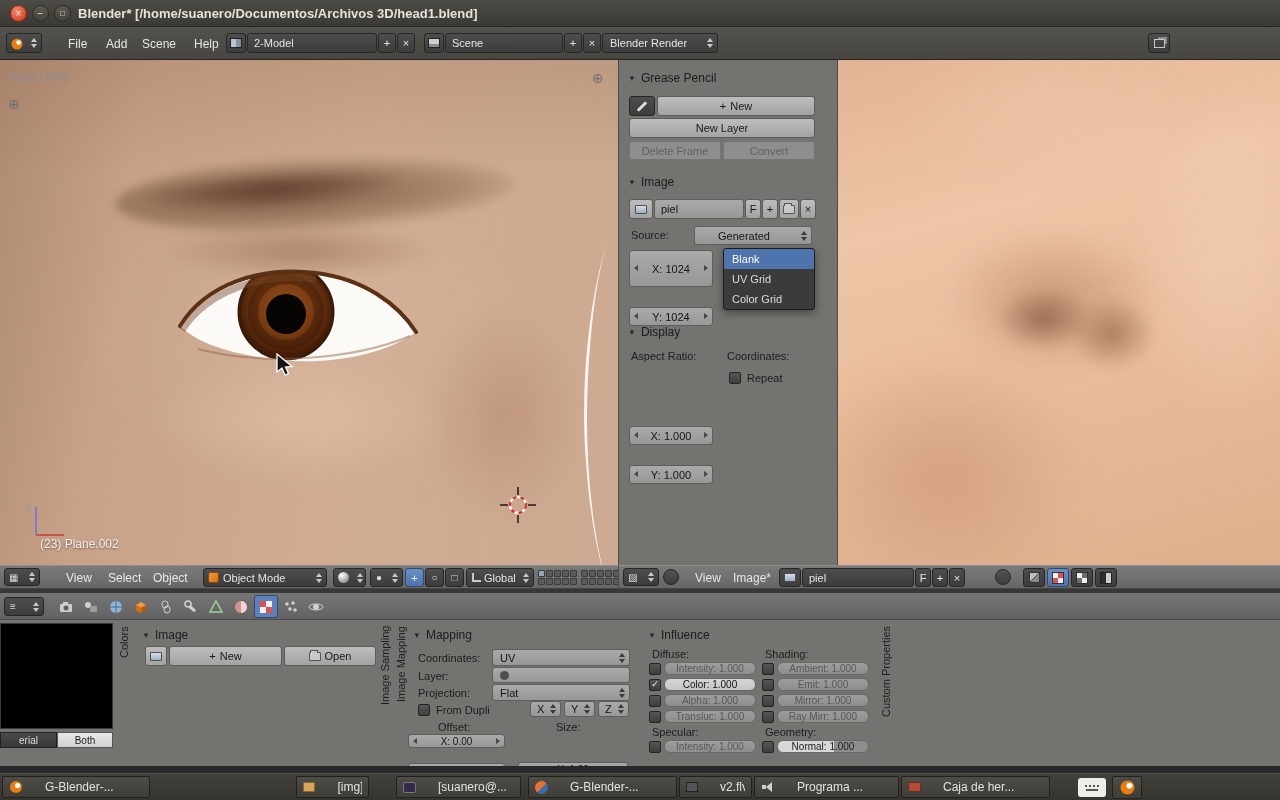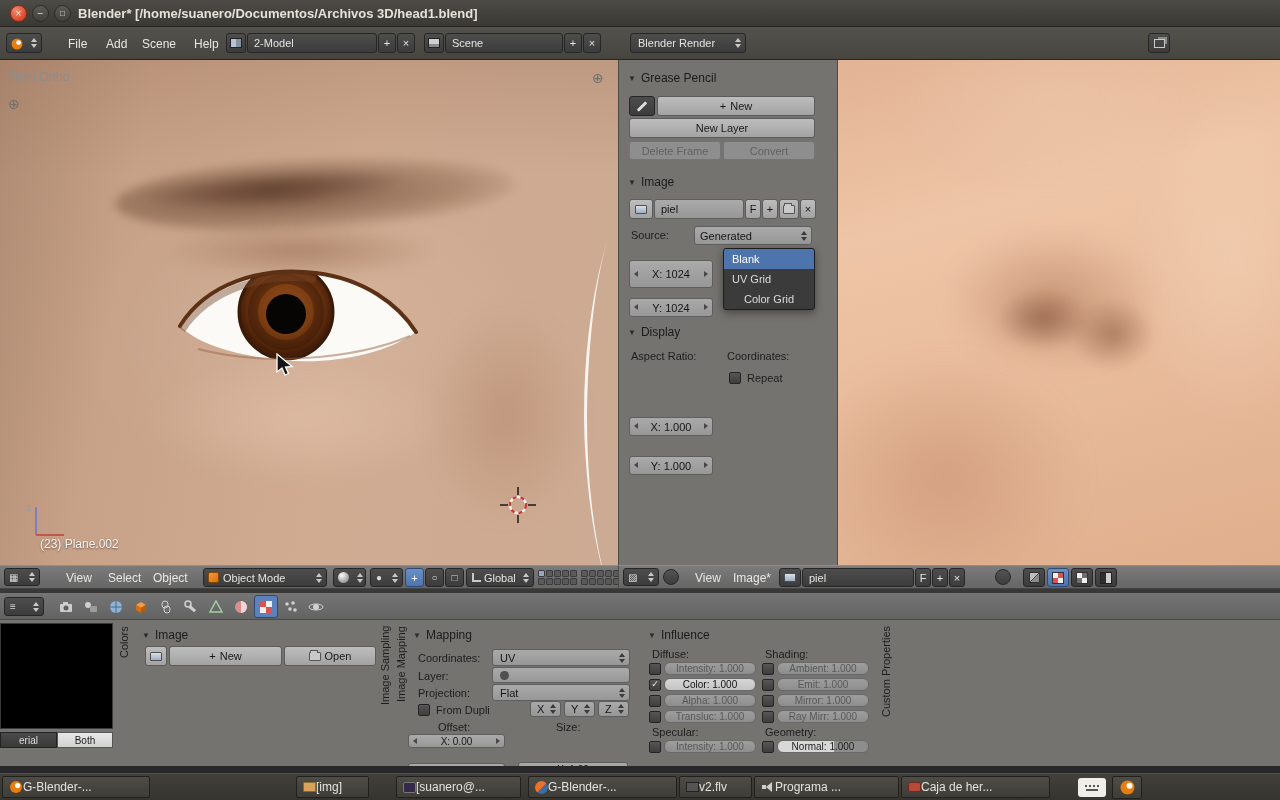--- a/index.html
+++ b/index.html
@@ -59,21 +59,21 @@
   #uvh{left:618px;top:565px;width:662px;height:24px;background:linear-gradient(#7b7b7b,#666);border-top:1px solid #8e8e8e;border-bottom:1px solid #444;border-left:1px solid #4c4b48;}
   #hsep{left:0;top:589px;width:1280px;height:4px;background:#393834;}
   #propsh{left:0;top:593px;width:1280px;height:27px;background:linear-gradient(#757575,#636363);border-bottom:1px solid #4a4a4a;}
   #propsb{left:0;top:620px;width:1280px;height:146px;background:#757370;}
   #wedge{left:0;top:766px;width:1280px;height:7px;background:#28272a;}
   .ptab{width:24px;height:23px;display:flex;align-items:center;justify-content:center;border-radius:3px;}
   .ptab.act{background:#5d81bb;border:1px solid #2d4a73;}
 
   
   #taskbar{left:0;top:773px;width:1280px;height:27px;background:linear-gradient(#41403b,#35342f);border-top:1px solid #52514b;}
-  .titem{position:absolute;top:2px;height:22px;background:linear-gradient(#4d4c46,#3e3d38);border:1px solid #21201d;border-radius:2px;color:#e4e2dd;font-size:12px;display:flex;align-items:center;gap:0;padding:0 6px;overflow:hidden;}
+  .titem{position:absolute;top:2px;height:22px;background:linear-gradient(#4d4c46,#3e3d38);border:1px solid #21201d;border-radius:2px;color:#e4e2dd;font-size:12px;display:flex;align-items:center;gap:22px;padding:0 6px;overflow:hidden;}
   .titem.active{background:linear-gradient(#605e56,#4c4b44);margin-top:31px;}
   .titem span{white-space:nowrap;overflow:hidden;}
 
   
   .cube{width:11px;height:11px;background:linear-gradient(135deg,#f49b3c,#d9700a);border:1px solid #8a4a06;border-radius:2px;margin:0 4px;flex:none;}
   .sphere{width:11px;height:11px;border-radius:50%;background:radial-gradient(circle at 35% 30%,#fff,#9a9a9a 70%,#6a6a6a);margin:0 4px;flex:none;}
   .axico{width:9px;height:9px;border-left:2px solid #c9c9c9;border-bottom:2px solid #c9c9c9;margin:0 3px 0 5px;flex:none;}
   .lay{display:grid;grid-template-columns:repeat(5,7px);grid-auto-rows:7px;gap:1px;}
   .lay i{background:#5a5a5a;border:1px solid #3b3b3b;border-radius:1px;}
   .lay i.on{background:#95a8c0;}
@@ -142,21 +142,21 @@
           <span>Scene</span>
         </div>
       <div class="w" style="width:18px;height:20px;justify-content:center">
           <span>+</span>
         </div>
       <div class="w" style="width:18px;height:20px;justify-content:center">
           <span>×</span>
         </div>
     </div>
 
-    <div class="abs w" style="left:630px;top:6px;width:116px;height:20px;padding-left:7px">
+    <div class="abs w" style="left:602px;top:6px;width:116px;height:20px;padding-left:7px">
       <span>Blender Render</span>
         <span class="ud">
           <i class="u"></i>
           <i class="d"></i>
         </span>
     </div>
     <div class="abs w" style="left:1148px;top:6px;width:22px;height:20px;justify-content:center">
         <div style="width:11px;height:9px;border:1px solid #c9c9c9;box-shadow:3px -3px 0 -1px #8a8a8a"></div>
       </div>
   </div>
@@ -264,38 +264,38 @@
           <span>+</span>
         </div>
       <div class="b" style="width:20px;height:20px">
           <div class="fold"></div>
         </div>
       <div class="b" style="width:16px;height:20px">
           <span>×</span>
         </div>
     </div>
     <span class="abs lbl" style="left:12px;top:169px">Source:</span>
-    <div class="abs f" style="left:75px;top:166px;width:118px;height:19px;padding-left:5px;justify-content:flex-start">
+    <div class="abs f" style="left:75px;top:166px;width:118px;height:19px;padding-left:23px;justify-content:flex-start">
         <span>Generated</span>
         <span class="ud">
           <i class="u"></i>
           <i class="d"></i>
         </span>
       </div>
-    <div class="abs f st" style="left:10px;top:200px;width:84px;height:28px">
+    <div class="abs f st" style="left:10px;top:190px;width:84px;height:37px">
         <span>X: 1024</span>
       </div>
     <div class="abs f st" style="left:10px;top:210px;width:84px;height:19px">
         <span>Y: 1024</span>
       </div>
 
     <div class="abs" style="left:104px;top:188px;width:92px;background:#3b3b3b;border:1px solid #1d1d1d;border-radius:3px;z-index:6;box-shadow:0 3px 8px rgba(0,0,0,.4)">
       <div style="height:20px;display:flex;align-items:center;padding-left:8px;background:#4e74ad;color:#fff;font-size:11px;border-radius:2px 2px 0 0">Blank</div>
       <div style="height:20px;display:flex;align-items:center;padding-left:8px;color:#dcdcdc;font-size:11px">UV Grid</div>
-      <div style="height:20px;display:flex;align-items:center;padding-left:20px;color:#dcdcdc;font-size:11px">Color Grid</div>
+      <div style="height:20px;display:flex;align-items:center;padding-left:8px;color:#dcdcdc;font-size:11px">Color Grid</div>
     </div>
 
     <div class="abs ph" style="left:9px;top:265px">
         <span class="tri">▼</span>
         <span>Display</span>
       </div>
     <span class="abs lbl" style="left:12px;top:290px">Aspect Ratio:</span>
     <span class="abs lbl" style="left:108px;top:290px">Coordinates:</span>
     <div class="abs f st" style="left:10px;top:310px;width:84px;height:19px">
         <span>X: 1.000</span>

